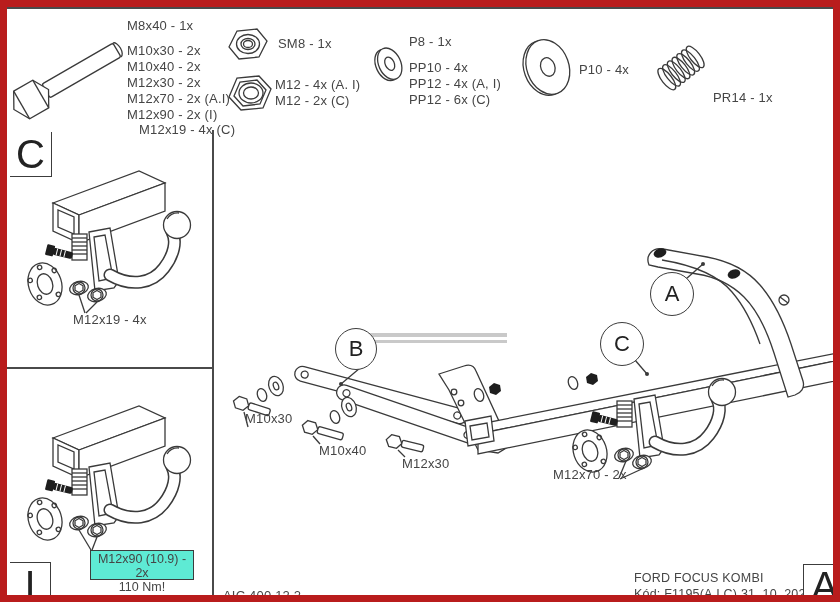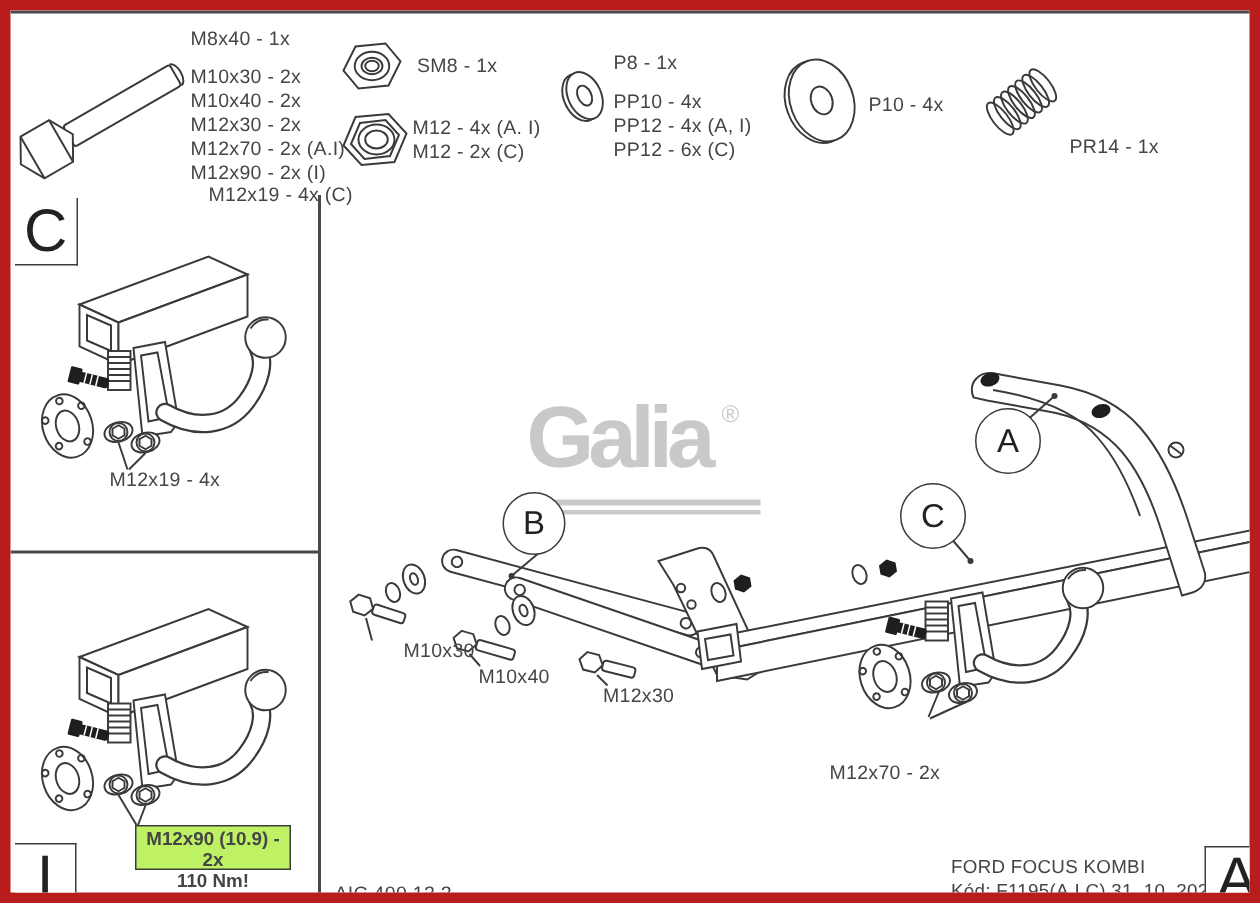--- a/index.html
+++ b/index.html
@@ -22,22 +22,22 @@
     font-size:22px; color:#222;
   }
   .brand{
     position:absolute; left:344px; top:256px; width:160px;
     color:#c9c9c9; font-weight:bold; font-size:58px; letter-spacing:-4px; line-height:1;
   }
   .brand .reg{position:absolute; left:130px; top:6px; font-size:16px; letter-spacing:0; font-weight:normal;}
   .brand-bar{position:absolute; background:#c9c9c9;}
   .torque-box{
     position:absolute; left:83px; top:543px; width:104px; height:30px;
-    border:1.6px solid #3c3c3c; background:#bef264; text-align:center;
-    font-size:12.5px; color:#454545; line-height:14px; padding-top:1px; box-sizing:border-box;font-weight:bold;
+    border:1.6px solid #3c3c3c; background:#5eead4; text-align:center;
+    font-size:12.5px; color:#454545; line-height:14px; padding-top:1px; box-sizing:border-box;
   }
   svg{position:absolute; overflow:visible;}
   .ln{stroke:#3a3a3a; stroke-width:1.3; fill:none;}
   .fw{fill:#fff; stroke:#3a3a3a; stroke-width:1.3;}
   .dk{fill:#1e1e1e; stroke:none;}
 </style>
 </head>
 <body>
 
 <div class="page">
@@ -263,41 +263,37 @@
     <line x1="420" y1="226" x2="432" y2="240" class="ln"></line>
       <circle cx="432" cy="240" r="2" fill="#3a3a3a"></circle>
 
     <line x1="29" y1="278" x2="33" y2="293" class="ln"></line>
     <line x1="98" y1="302" x2="105" y2="310" class="ln"></line>
     <line x1="183" y1="316" x2="190" y2="323" class="ln"></line>
     <line x1="411" y1="327" x2="404" y2="344" class="ln"></line>
     <line x1="429" y1="334" x2="405" y2="345" class="ln"></line>
   </svg>
 
-  <div class="brand">
-    <span>Galia</span>
-    <span class="reg">®</span>
-  </div>
   <div class="brand-bar" style="left:350px;top:326px;width:150px;height:4px;"></div>
   <div class="brand-bar" style="left:350px;top:333px;width:150px;height:3px;"></div>
 
   <div class="callout" style="left:328px;top:321px;width:40px;height:40px;">
     <span>B</span>
   </div>
   <div class="callout" style="left:643px;top:265px;width:42px;height:42px;">
     <span>A</span>
   </div>
   <div class="callout" style="left:593px;top:315px;width:42px;height:42px;">
     <span>C</span>
   </div>
 
-  <div class="t" style="left:238px;top:419px;margin-left:24px;">M10x30</div>
+  <div class="t" style="left:238px;top:404px;">M10x30</div>
   <div class="t" style="left:312px;top:436px;">M10x40</div>
   <div class="t" style="left:395px;top:449px;">M12x30</div>
-  <div class="t" style="left:546px;top:460px;margin-top:40px;">M12x70 - 2x</div>
+  <div class="t" style="left:546px;top:460px;">M12x70 - 2x</div>
 
   <div class="t" style="left:216px;top:581px;text-decoration:underline;">AIC 400 12 2</div>
   <div class="t t-sm" style="left:627px;top:564px;">FORD FOCUS KOMBI</div>
   <div class="t t-sm" style="left:627px;top:580px;">Kód: F1195(A,I,C)  31. 10. 2021</div>
   <div class="corner-box" style="left:796px;top:557px;width:41px;height:42px;border-width:1.6px 0 0 1.6px;">
     <span>A</span>
   </div>
 
 </div>
 

